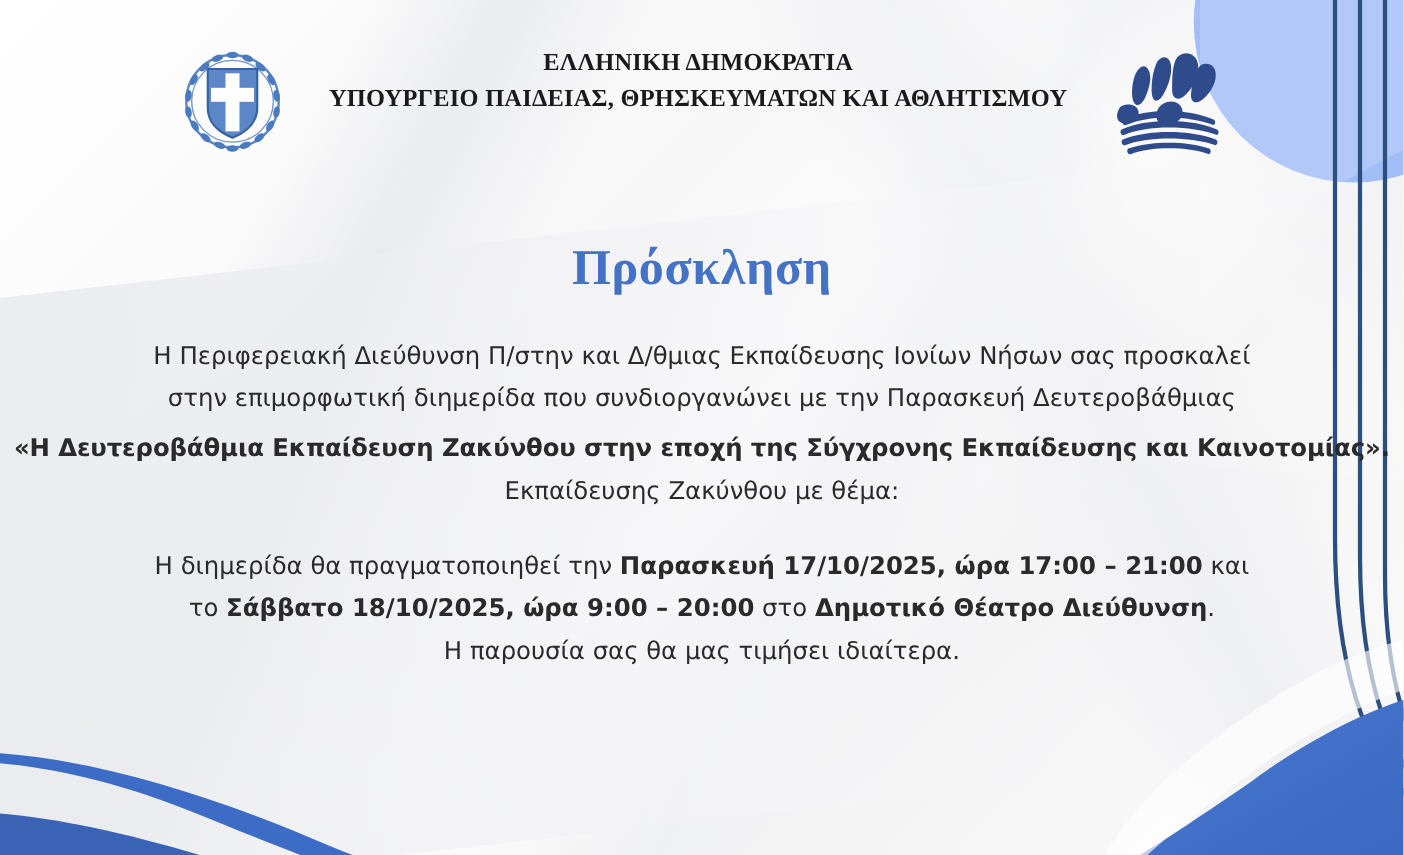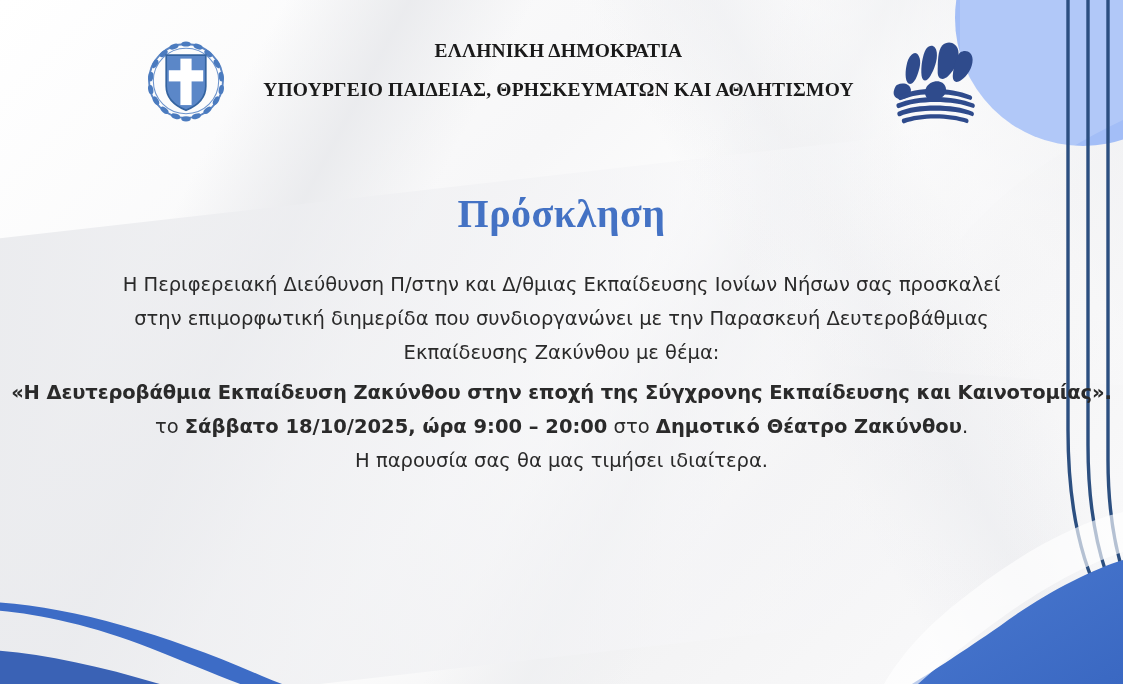--- a/index.html
+++ b/index.html
@@ -112,21 +112,21 @@
   }
   .hdr-l1 {
     font-size: 19.5px;
     font-weight: bold;
     letter-spacing: 0.2px;
   }
   .hdr-l2 {
     font-size: 19.5px;
     font-weight: bold;
     letter-spacing: 0.2px;
-    margin-top: 14px;
+    margin-top: 4px;
   }
   .hdr-l3 {
     font-size: 15.3px;
     font-weight: bold;
     letter-spacing: 0.1px;
     margin-top: 7px;
   }
 
   
   .title {
@@ -300,23 +300,24 @@
       </g>
     </svg>
   </div>
 
   <div class="title">Πρόσκληση</div>
 
   <div class="body-copy">
 
     <p class="para intro">Η Περιφερειακή Διεύθυνση Π/στην και Δ/θμιας Εκπαίδευσης Ιονίων Νήσων σας προσκαλεί</p>
     <p class="para intro">στην επιμορφωτική διημερίδα που συνδιοργανώνει με την Παρασκευή Δευτεροβάθμιας</p>
+    <p class="para theme">«Η Δευτεροβάθμια Εκπαίδευση Ζακύνθου στην εποχή της Σύγχρονης Εκπαίδευσης και Καινοτομίας».</p>
+
     <p class="para intro">Εκπαίδευσης Ζακύνθου με θέμα:</p>
 
-    <p class="para theme">«Η Δευτεροβάθμια Εκπαίδευση Ζακύνθου στην εποχή της Σύγχρονης Εκπαίδευσης και Καινοτομίας».</p>
-
-
-    <p class="para"><span>το </span><span class="b">Σάββατο 18/10/2025, ώρα 9:00 – 20:00</span><span> στο </span><span class="b">Δημοτικό Θέατρο Ζακύνθου</span><span>.</span></p>
+    <p class="para when"><span>Η διημερίδα θα πραγματοποιηθεί την </span><span class="b">Παρασκευή 17/10/2025, ώρα 17:00 – 21:00</span><span> και</span></p>
+
+    <p class="para"><span>το </span><span class="b">Σάββατο 18/10/2025, ώρα 9:00 – 20:00</span><span> στο </span><span class="b">Δημοτικό Θέατρο Διεύθυνση</span><span>.</span></p>
 
     <p class="para closing">Η παρουσία σας θα μας τιμήσει ιδιαίτερα.</p>
   </div>
 
 </div>
 
 </body></html>

